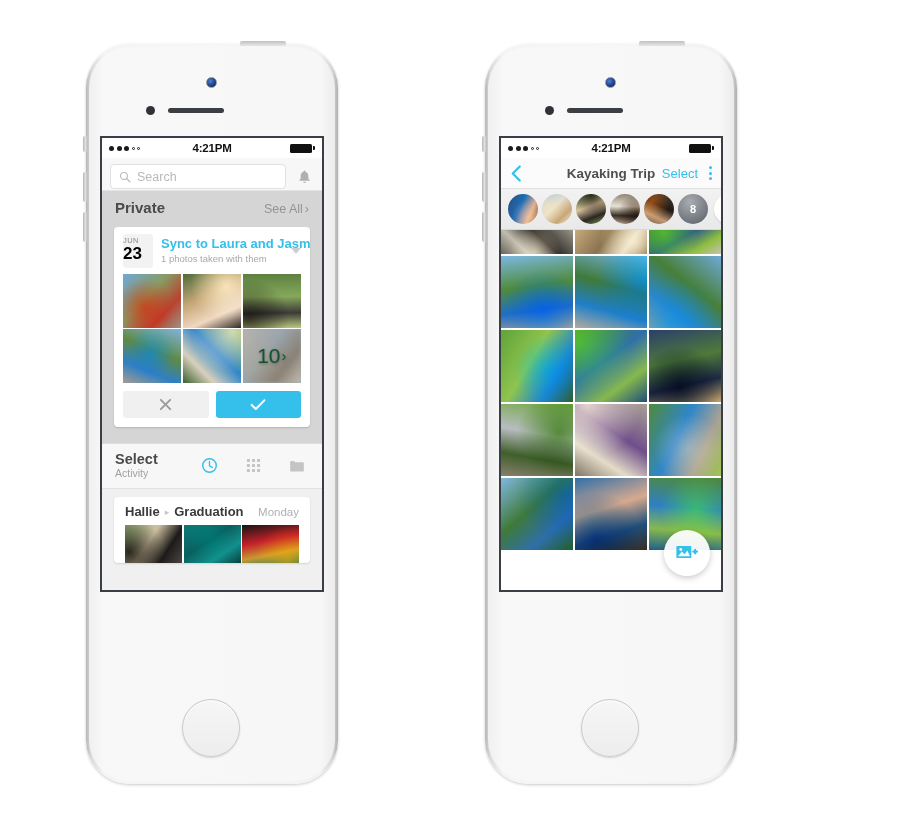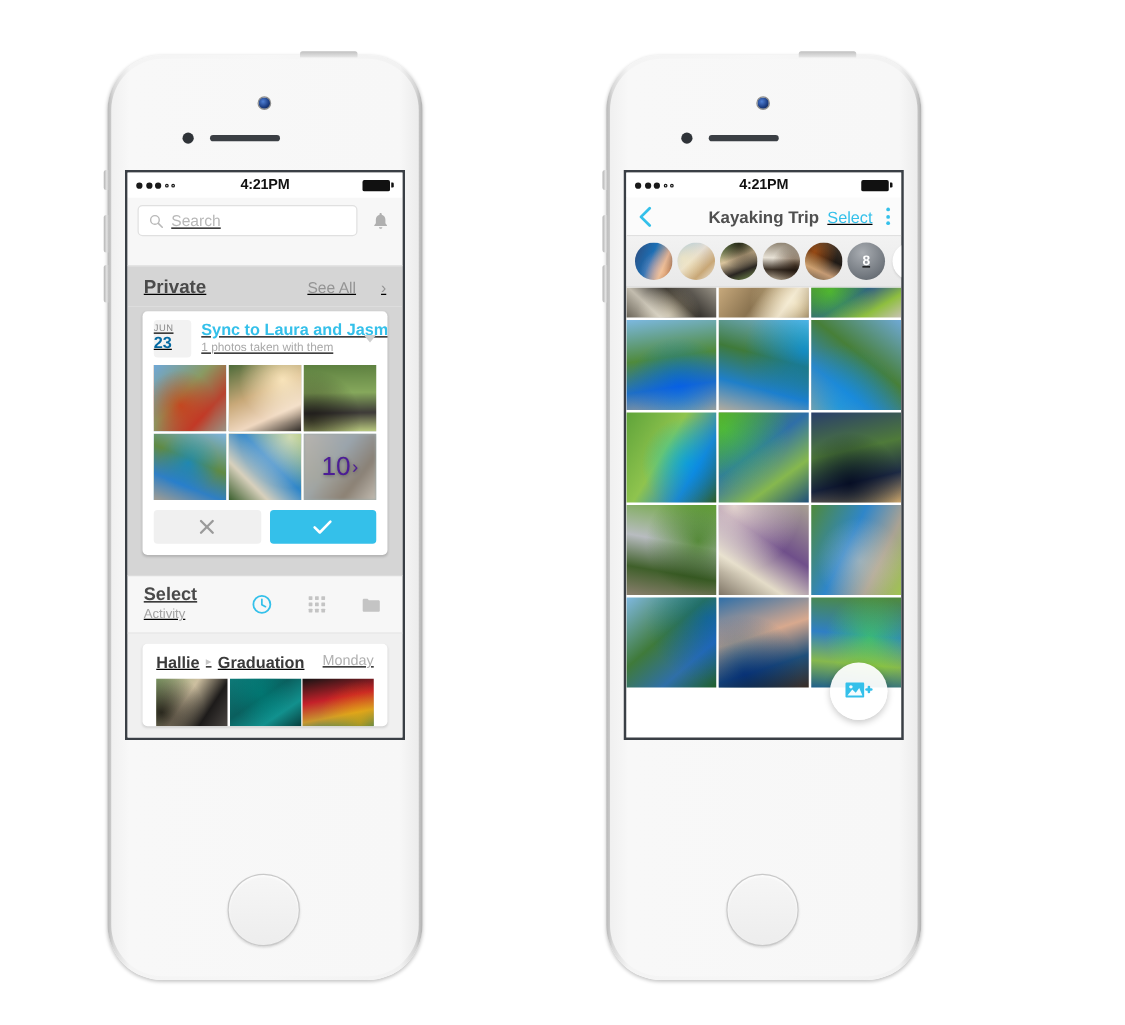--- a/index.html
+++ b/index.html
@@ -53,79 +53,79 @@
     border: 1.4px solid #c9c9c9;
     box-shadow: inset 0 1px 2px rgba(255,255,255,.9), 0 1px 2px rgba(0,0,0,.14);
   }
 
   
   .screen {
     position: absolute; overflow: hidden;
     background: #ffffff;
     border: 2.5px solid #3a3f45;
   }
-  .screen-clip { position: absolute; inset: 0; overflow: hidden; text-decoration: underline; }
+  .screen-clip { position: absolute; inset: 0; overflow: hidden; }
 
   
   .statusbar {
     height: 20px; background: #fff; display: flex; align-items: center;
     padding: 0 7px; position: relative; flex: none;
   }
   .sig { display: flex; gap: 2.5px; align-items: center; }
   .sig i { width: 5px; height: 5px; border-radius: 50%; background: #1a1a1a; display: block; }
   .sig i.off { background: transparent; border: 1px solid #1a1a1a; width: 3px; height: 3px; }
   .clock {
     position: absolute; left: 0; right: 0; text-align: center;
     font-size: 11.5px; font-weight: bold; color: #111; letter-spacing: -.2px;
   }
   .batt { margin-left: auto; display: flex; align-items: center; }
   .batt .b { width: 22px; height: 9px; background: #111; border-radius: 1.5px; }
   .batt .c { width: 2px; height: 4px; background: #111; margin-left: 1px; border-radius: 0 1px 1px 0; }
 
   
   .l-searchbar {
-    background: #f7f7f7; padding: 6px 8px 23px; display: flex; align-items: center;
+    background: #f7f7f7; padding: 6px 8px 1px; display: flex; align-items: center;
     gap: 8px; border-bottom: 1px solid #e4e4e4; flex: none;
   }
   .searchfield {
     flex: 1; height: 25px; background: #fff; border-radius: 4px;
     border: 1px solid #e0e0e0; display: flex; align-items: center; padding: 0 8px; gap: 6px;
   }
   .searchfield .ph { font-size: 12.5px; color: #b9b9b9; }
   .bell { width: 20px; flex: none; display: flex; justify-content: center; }
 
   .l-sectionhead {
     background: #d5d5d5; padding: 8px 13px 7px;
     display: flex; align-items: baseline; flex: none;
   }
   .l-sectionhead .t { font-size: 15px; font-weight: bold; color: #4a4a4a; }
-  .l-sectionhead .more { margin-left: auto; font-size: 12.5px; color: #949494; display: flex; align-items: center; gap: 20px; text-align: center; }
+  .l-sectionhead .more { margin-left: auto; font-size: 12.5px; color: #949494; display: flex; align-items: center; gap: 2px; text-align: center; }
 
   .l-cardzone { background: #d5d5d5; padding: 4px 12px 0; position: relative; flex: none; }
   .card {
     background: #fff; border-radius: 4px; box-shadow: 0 1px 2px rgba(0,0,0,.16);
     overflow: hidden; position: relative; z-index: 3;
   }
   .card-head { display: flex; align-items: center; padding: 7px 9px 6px; gap: 8px; }
   .datechip {
     width: 30px; background: #f2f2f2; border-radius: 3px; 
     padding: 3px 0 4px; flex: none;
   }
   .datechip .m { font-size: 7.5px; color: #8a8a8a; letter-spacing: .4px; line-height: 1.1; }
-  .datechip .d { font-size: 13px; color: #0369a1; font-weight: bold; line-height: 1.1; }
+  .datechip .d { font-size: 17px; color: #000000; font-weight: bold; line-height: 1.1; }
   .card-titles { flex: 1; min-width: 0; }
   .card-titles .a { font-size: 13px; color: #34c0ea; font-weight: bold; white-space: nowrap; line-height: 1.25; }
   .card-titles .b { font-size: 9.5px; color: #a8a8a8; line-height: 1.3; margin-top: 1px; }
   .caret { width: 0; height: 0; border-left: 5px solid transparent; border-right: 5px solid transparent; border-top: 6px solid #cfcfcf; flex: none; }
 
   .photogrid3 { display: grid; grid-template-columns: repeat(3,1fr); gap: 1.5px; padding: 0 9px; }
   .ph-cell { position: relative; aspect-ratio: 1/.92; overflow: hidden; background: #9aa; }
   .ph-more {
     position: absolute; inset: 0; display: flex; align-items: center; justify-content: center;
-    color: #4c1d95; font-size: 21px; font-weight: 300; gap: 1px; text-shadow: 0 1px 3px rgba(0,0,0,.35);
+    color: #14532d; font-size: 21px; font-weight: 300; gap: 1px; text-shadow: 0 1px 3px rgba(0,0,0,.35);
   }
   .card-actions { display: flex; gap: 7px; padding: 8px 9px 9px; }
   .act { flex: 1; height: 27px; border-radius: 3px; display: flex; align-items: center; justify-content: center; }
   .act.no { background: #f0f0f0; }
   .act.yes { background: #34c0ea; }
 
   .l-synced {
     background: #f7f7f7; border-top: 1px solid #dcdcdc; border-bottom: 1px solid #e2e2e2;
     padding: 7px 13px 7px; display: flex; align-items: center; flex: none;
   }

